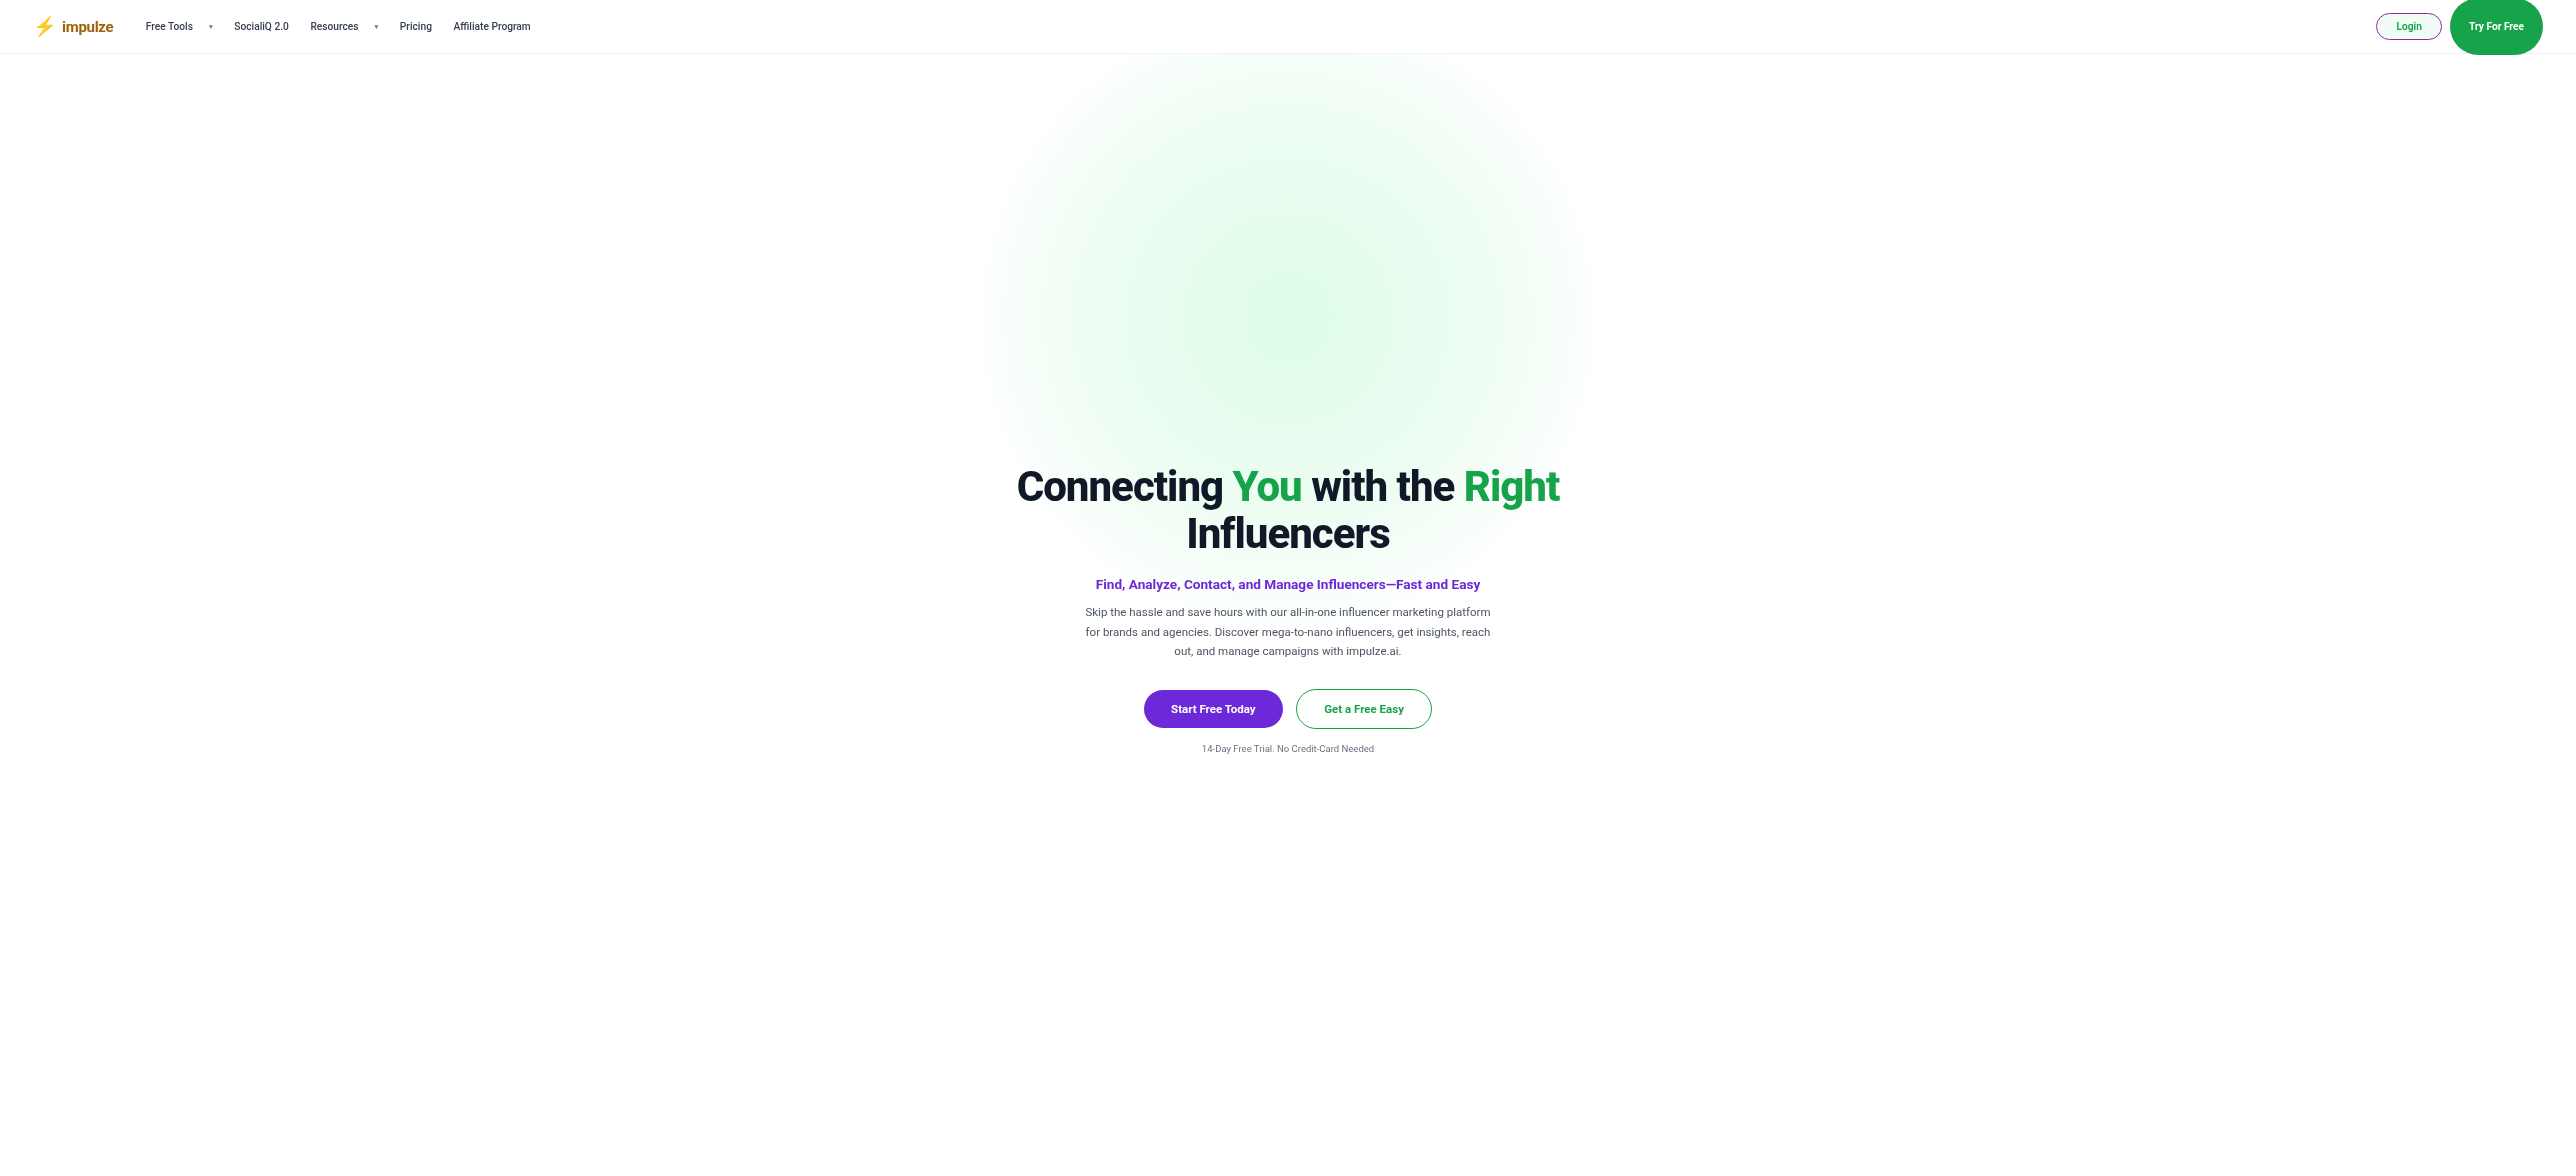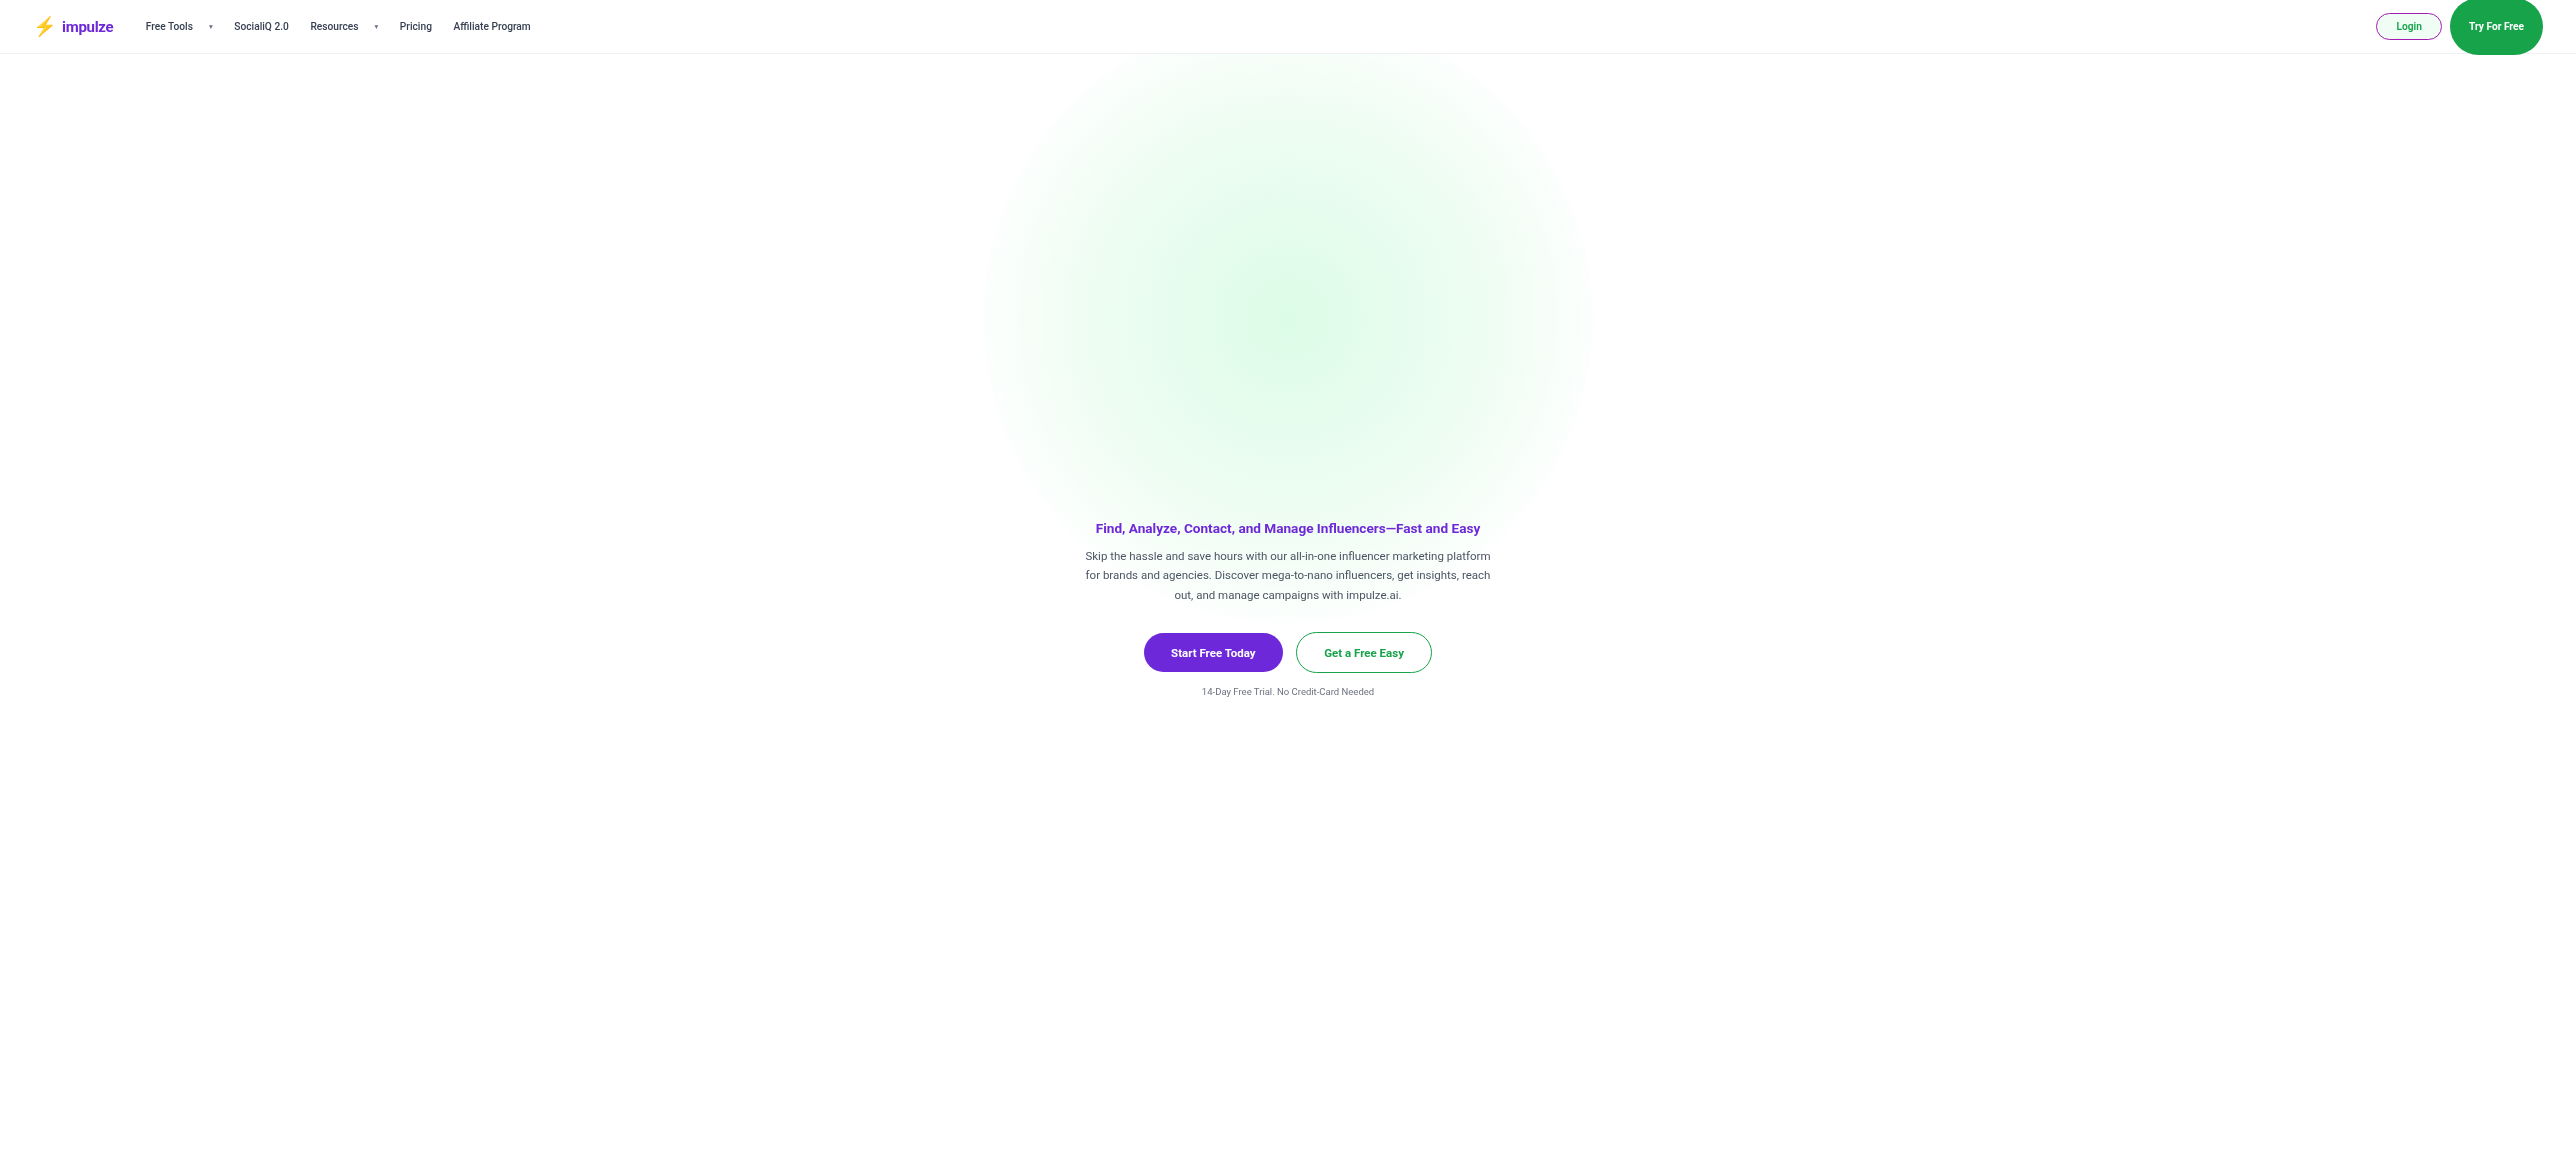--- a/index.html
+++ b/index.html
@@ -43,21 +43,21 @@
 
     .logo-icon {
       color: #22c55e;
       font-size: 19px;
       line-height: 1;
     }
 
     .logo-text {
       font-size: 15px;
       font-weight: 700;
-      color: #6d28d9;
+      color: #a16207;
       letter-spacing: -0.3px;
     }
 
     .nav-links {
       display: flex;
       align-items: center;
       gap: 5.4px;
       list-style: none;
     }
 
@@ -251,20 +251,23 @@
   <div class="navbar-right">
     <a href="#" class="btn-login">Login</a>
     <a href="#" class="btn-try">Try For Free</a>
   </div>
 </nav>
 
 <section class="hero">
   <div class="hero-circle"></div>
 
   <div class="hero-content">
+    <h1 class="hero-heading">
+      <span>Connecting </span><span class="highlight">You</span><span> with the </span><span class="highlight">Right</span><br><span> Influencers</span>
+    </h1>
 
     <p class="hero-subheading">Find, Analyze, Contact, and Manage Influencers—Fast and Easy</p>
 
     <p class="hero-description">Skip the hassle and save hours with our all-in-one influencer marketing platform for brands and agencies. Discover mega-to-nano influencers, get insights, reach out, and manage campaigns with impulze.ai.</p>
 
     <div class="hero-buttons">
       <a href="#" class="btn-start">Start Free Today</a>
       <a href="#" class="btn-demo">Get a Free Easy</a>
     </div>
 

